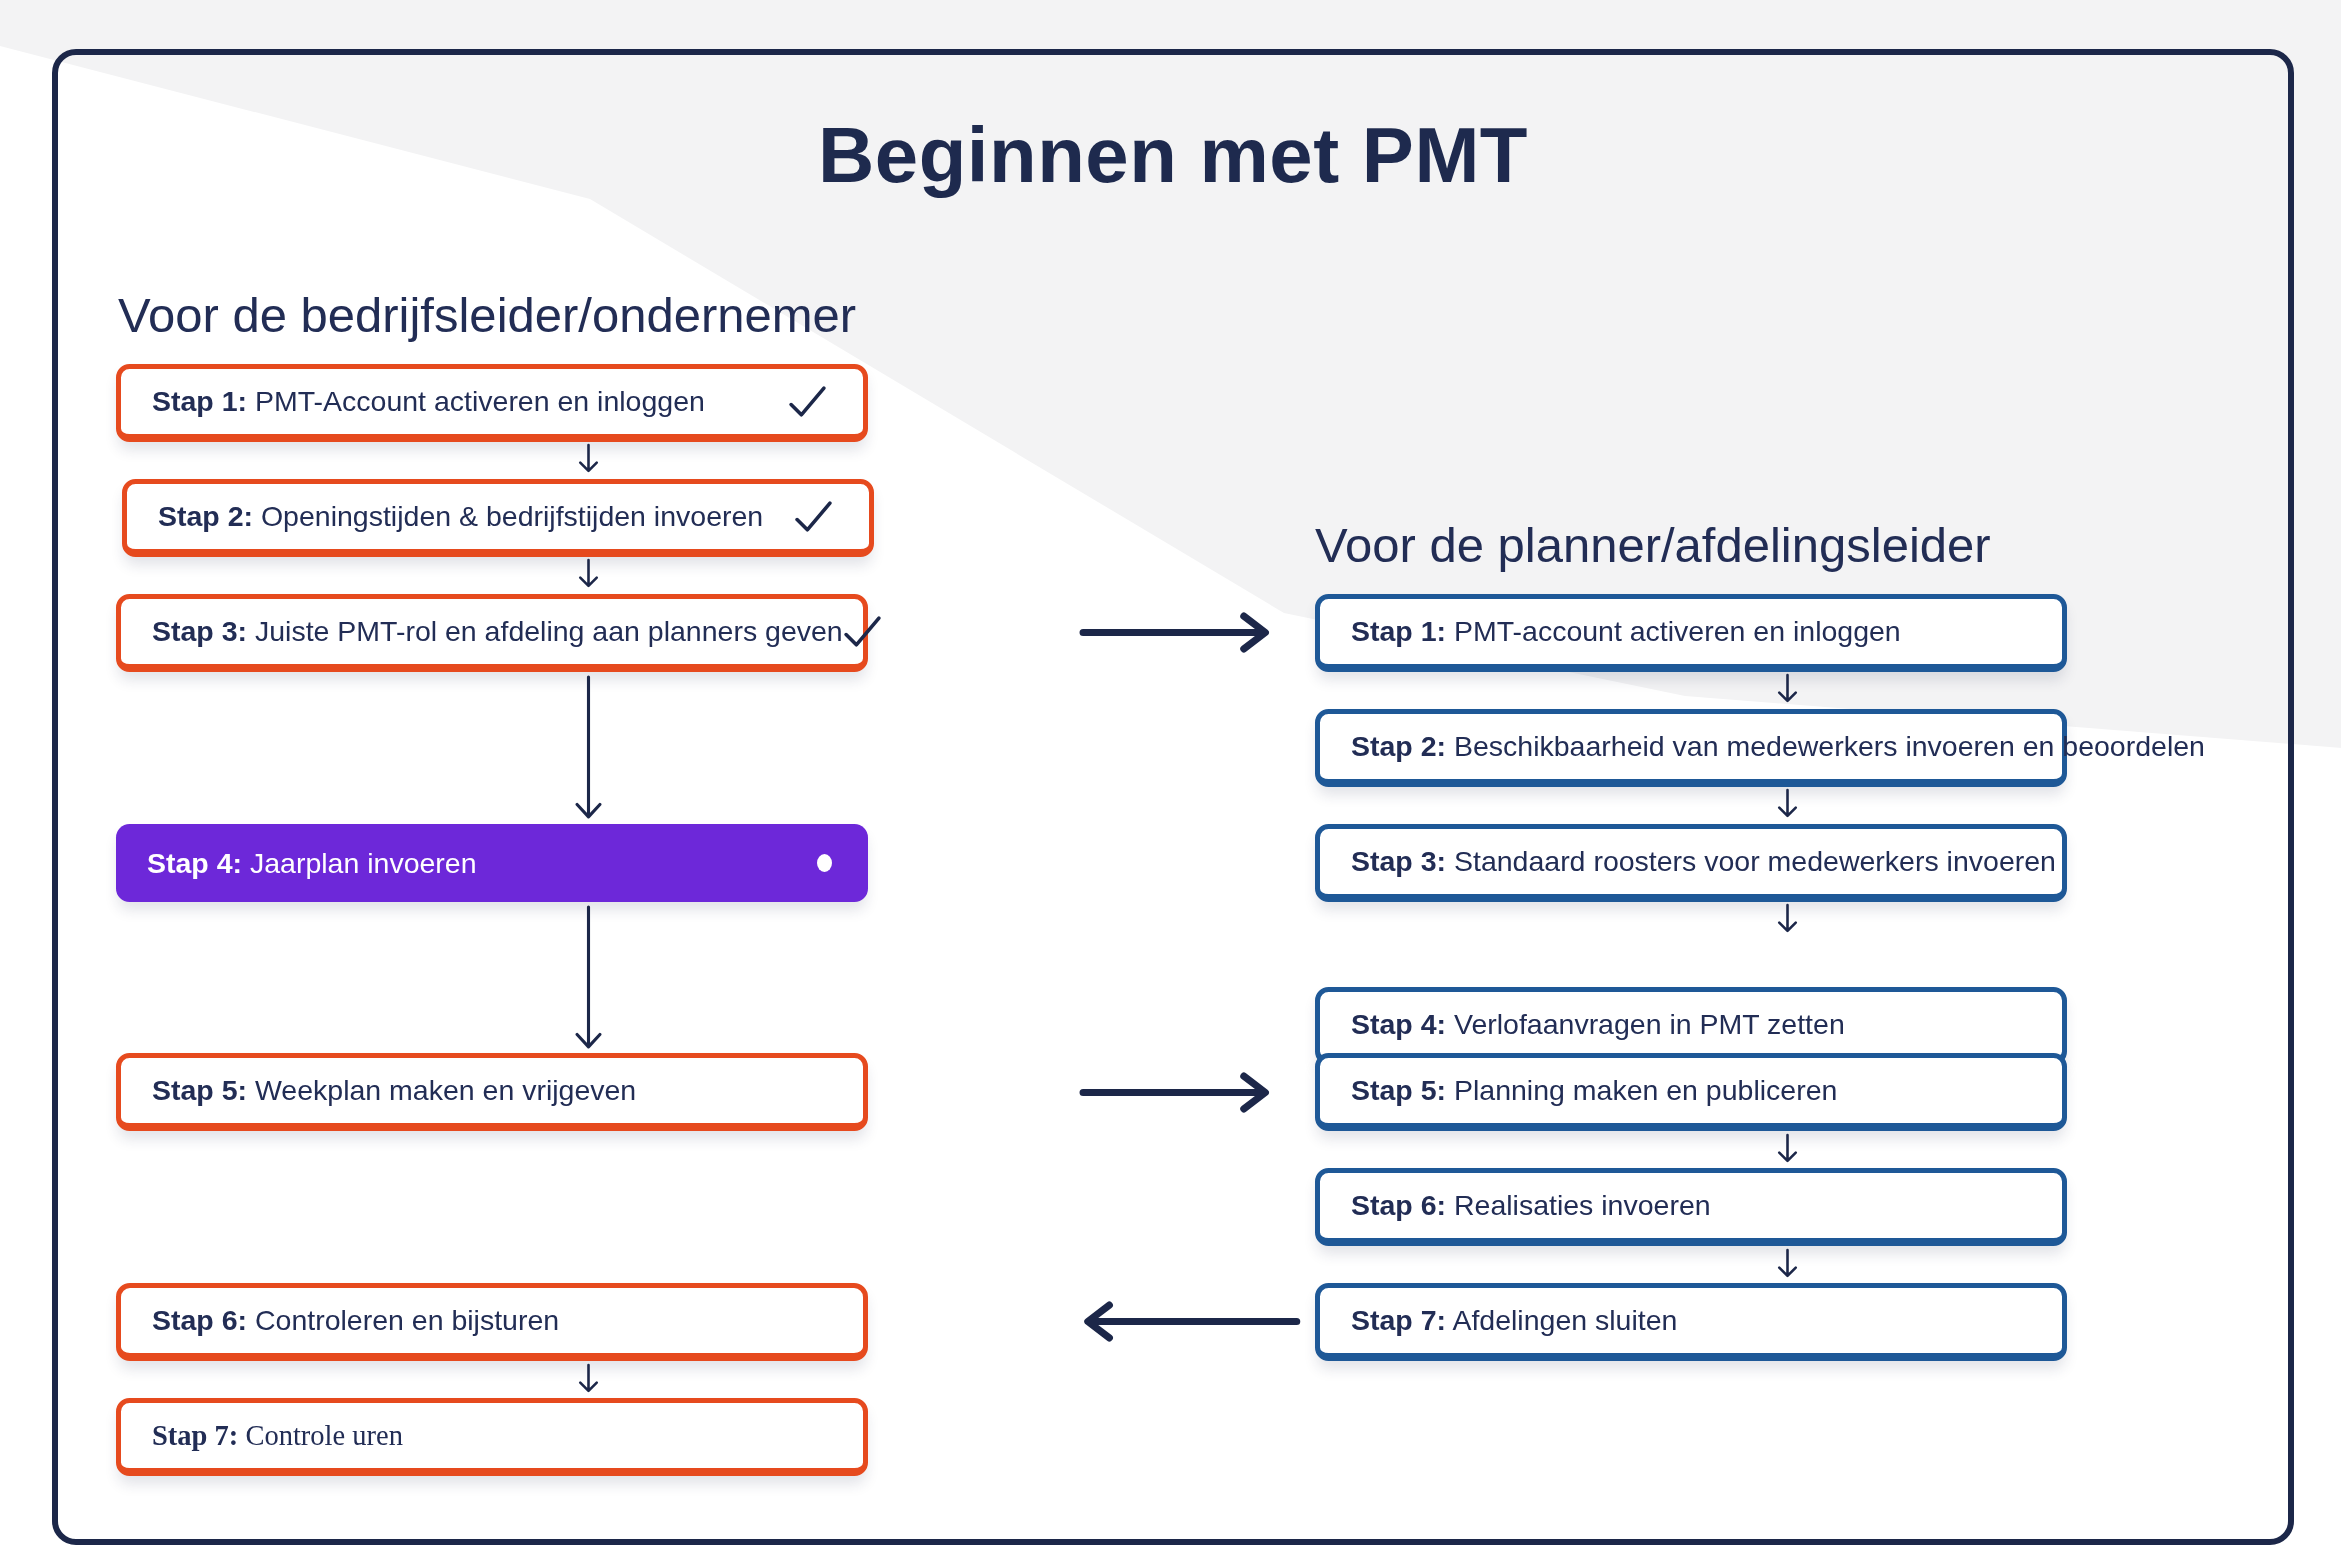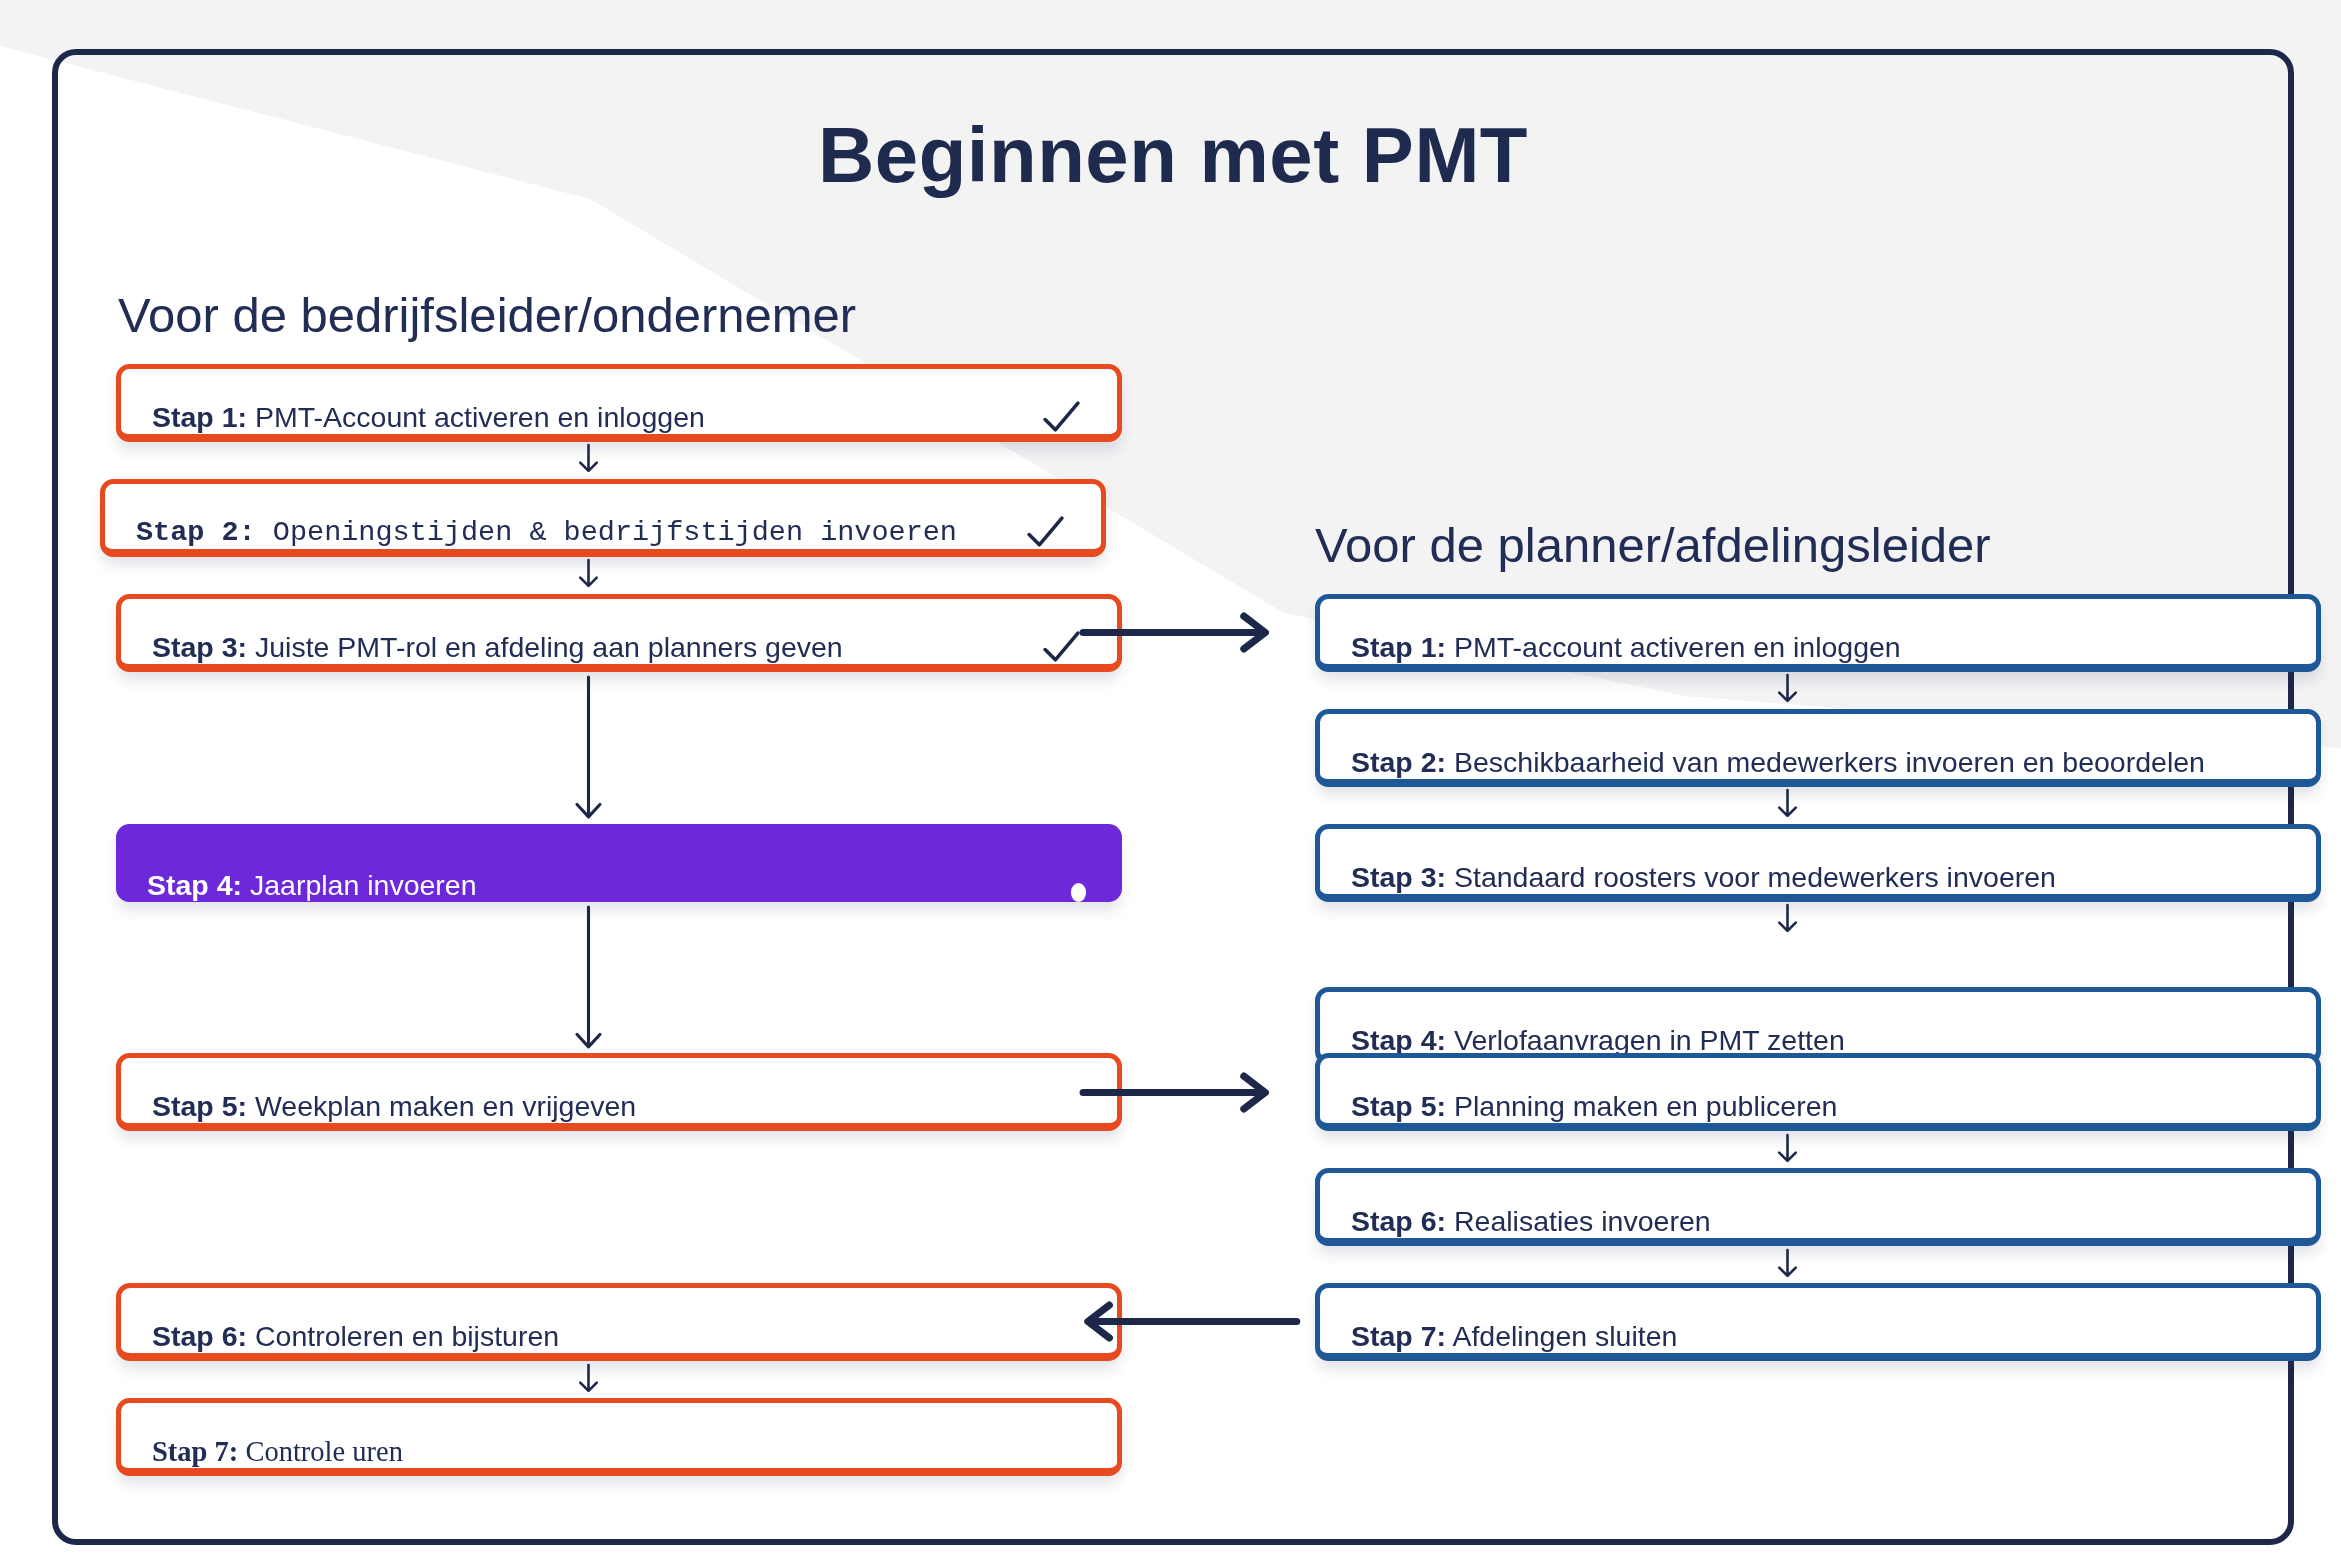--- a/index.html
+++ b/index.html
@@ -31,42 +31,42 @@
     font-size:78px;font-weight:800;color:#1e2a4e;letter-spacing:0.5px;
   }
   .col-heading{
     position:absolute;font-size:49px;font-weight:500;color:#222d55;letter-spacing:0;
   }
   #heading-left{left:118px;top:287px;}
   #heading-right{left:1315px;top:517px;}
 
   
   .box{
-    position:absolute;width:1006px;height:78px;box-sizing:border-box;
+    position:absolute;width:752px;height:78px;box-sizing:border-box;
     background:#ffffff;border-radius:13.5px;
-    display:flex;align-items:flex-end;
+    display:flex;align-items:center;
     padding:0 36px 0 31px;
     box-shadow:0 9.3px 13.5px -2.1px rgba(30,42,80,0.13);
   }
   .box .txt{font-size:28.5px;white-space:nowrap;}
   .box .lbl{font-weight:700;}
   .box.orange{border:5.2px solid #e64a1e;border-bottom-width:8.8px;}
   .box.blue{border:5.2px solid #1e5897;border-bottom-width:8.8px;}
   .box.filled{
     background:#6d28d9;border:none;color:#ffffff;
   }
   .box .spacer{flex:1;}
   .check{width:39px;height:34px;flex:0 0 auto;}
   .dot{
     width:15.5px;height:18.6px;border-radius:50%;background:#ffffff;flex:0 0 auto;
   }
 
   
   #l1{left:116px;top:364px;}
-  #l2{left:100px;top:479px;font-family:Liberation Mono, monospace;}
+  #l2{left:122px;top:479px;}
   #l3{left:116px;top:594px;}
   #l4{left:116px;top:824px;}
   #l5{left:116px;top:1053px;}
   #l6{left:116px;top:1283px;border-radius:14px;}
   #l7{left:116px;top:1398px;font-family:Liberation Serif, serif;}
   
   #r1{left:1315px;top:594px;}
   #r2{left:1315px;top:709px;}
   #r3{left:1315px;top:824px;}
   #r4{left:1315px;top:987px;}

